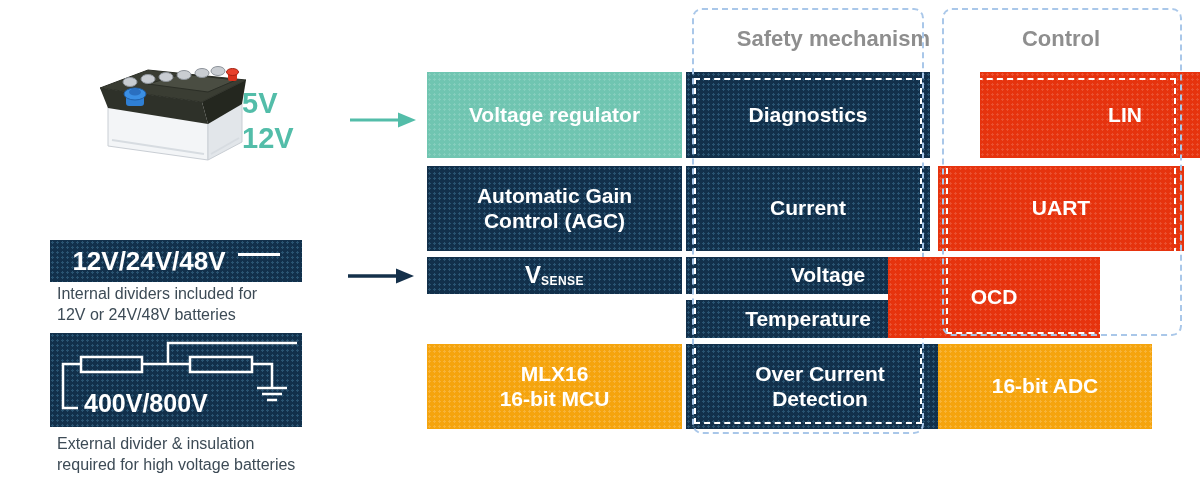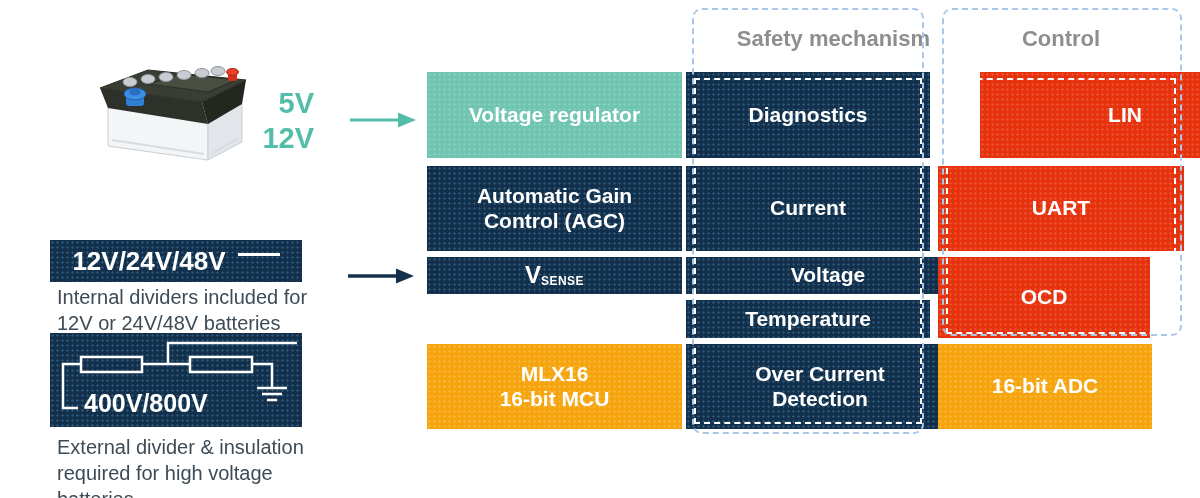--- a/index.html
+++ b/index.html
@@ -36,24 +36,24 @@
   .col-header{
     position:absolute;color:#8e8e8e;font-weight:700;font-size:22px;text-align:center;
   }
   .blue-dash{
     position:absolute;border:2px dashed #a9c7e9;border-radius:10px;pointer-events:none;
   }
   .white-dash{
     position:absolute;border:2px dashed #ffffff;pointer-events:none;
   }
   .caption{
-    position:absolute;color:#3d4b56;font-size:20px;line-height:1.3;white-space:pre-line;
+    position:absolute;color:#3d4b56;font-size:16px;line-height:1.3;white-space:pre-line;
   }
   .voltage-labels{
-    position:absolute;left:230px;top:86px;width:84px;text-align:right;
+    position:absolute;left:242px;top:86px;width:84px;text-align:left;
     color:#53bda9;font-weight:700;font-size:29px;line-height:35px;white-space:pre-line;
   }
   .minus-line{
     display:inline-block;width:42px;height:3px;background:#ffffff;
     transform:translateY(-7px);margin-left:12px;
   }
   .vsense-sub{font-size:12px;letter-spacing:0.5px;transform:translateY(6px);display:inline-block;}
   .vsense-main{font-size:24px;}
   svg{display:block;}
 </style>
@@ -161,20 +161,20 @@
   <div class="box navy fs21" style="left:686px;top:344px;width:268px;height:85px;">Over Current
 Detection</div>
 
   <div class="white-dash" style="left:694px;top:78px;width:224px;height:342px;"></div>
   <div class="blue-dash" style="left:692px;top:8px;width:228px;height:422px;"></div>
 
   <div class="col-header" style="left:938px;top:26px;width:246px;">Control</div>
 
   <div class="box red fs21" style="left:980px;top:72px;width:290px;height:86px;">LIN</div>
   <div class="box red fs21" style="left:938px;top:166px;width:246px;height:85px;">UART</div>
-  <div class="box red fs21" style="left:938px;top:257px;width:212px;height:81px;">OCD</div>
+  <div class="box red fs21" style="left:888px;top:257px;width:212px;height:81px;">OCD</div>
 
   <div class="white-dash" style="left:946px;top:78px;width:226px;height:252px;"></div>
   <div class="blue-dash" style="left:942px;top:8px;width:236px;height:324px;"></div>
 
   <div class="box orange fs21" style="left:938px;top:344px;width:214px;height:85px;">16-bit ADC</div>
 
 </div>
 
 </body></html>

